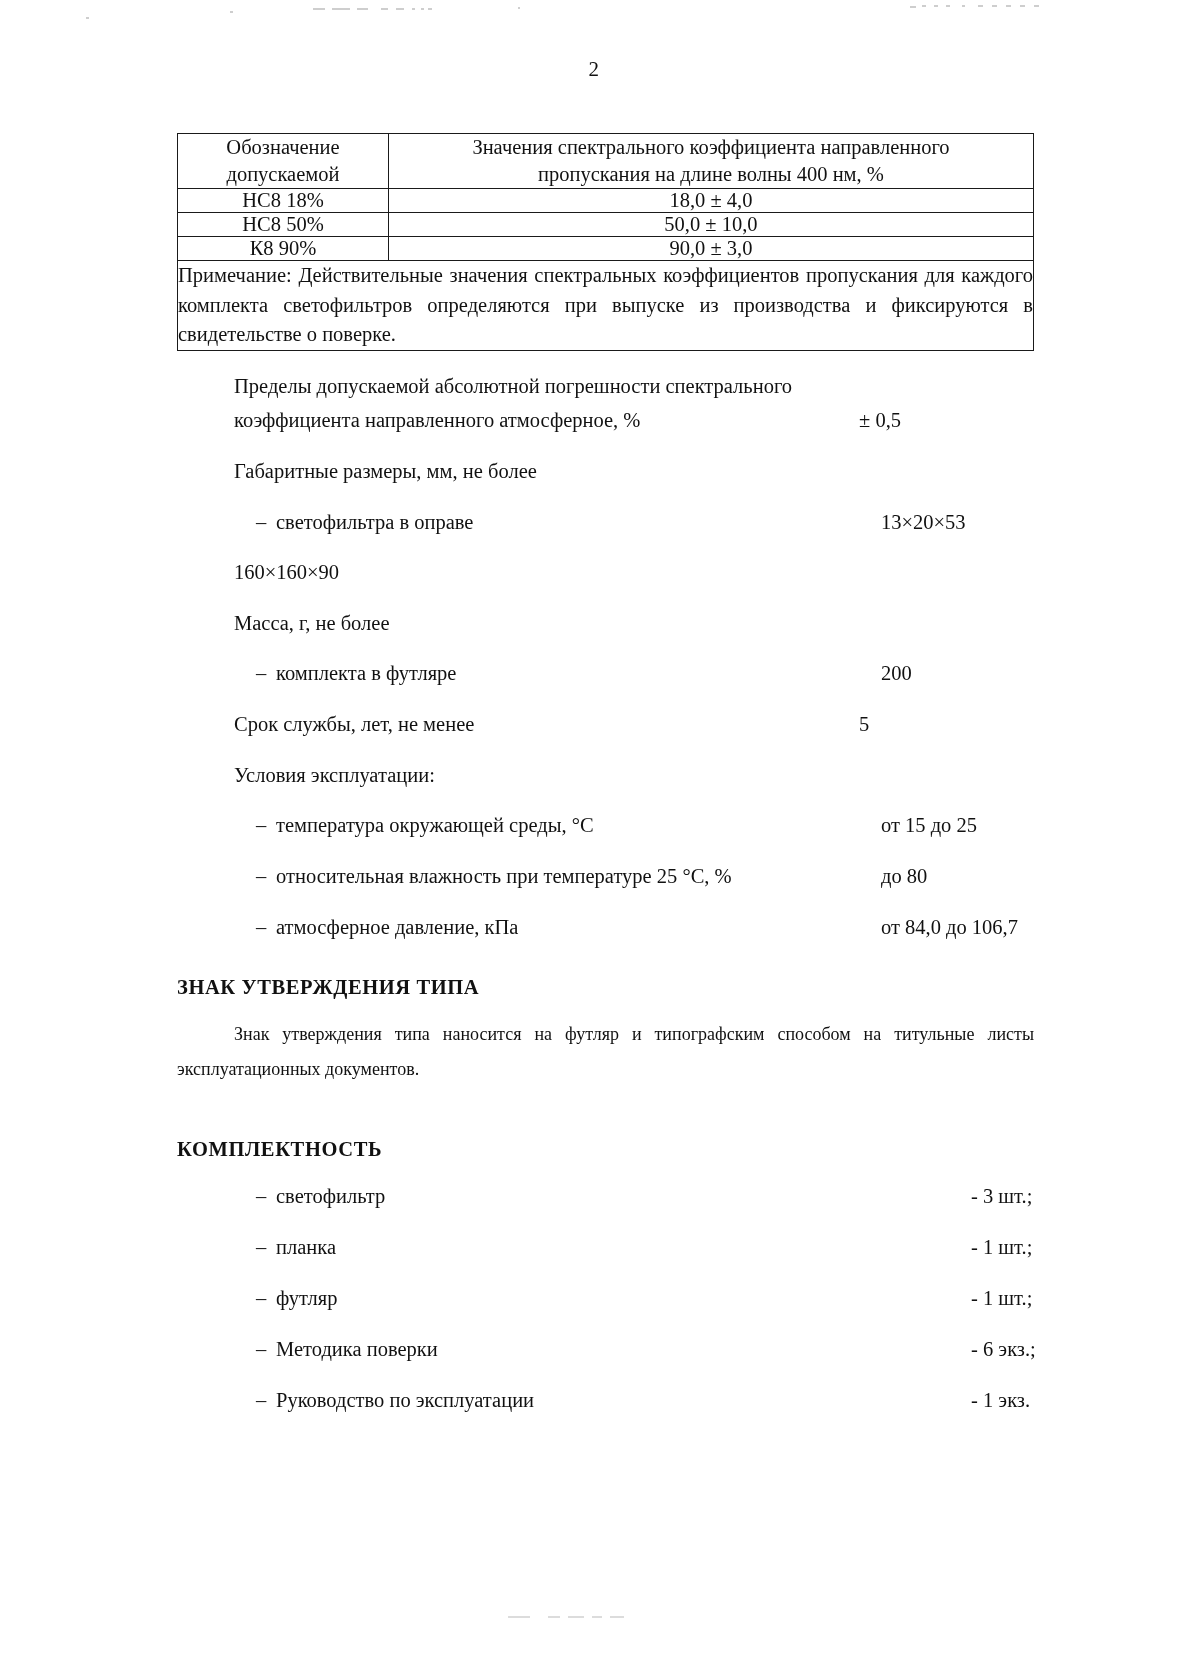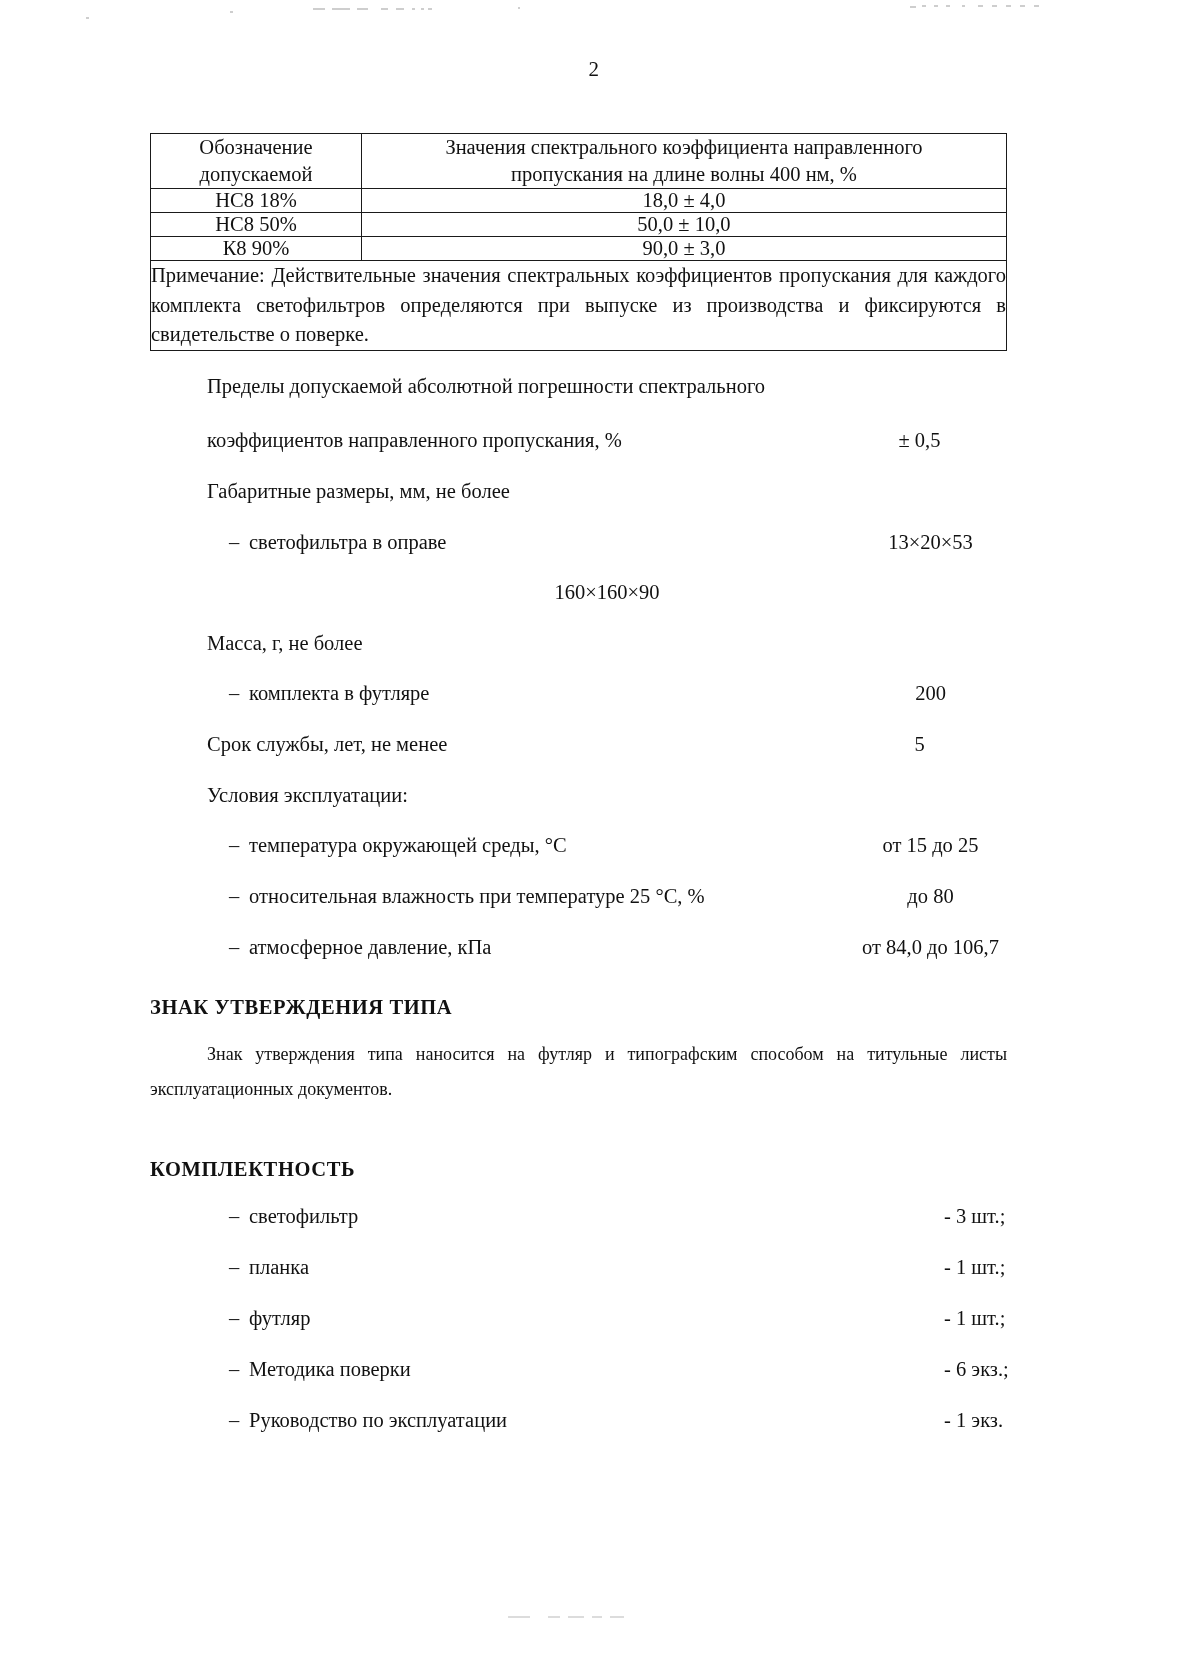--- a/index.html
+++ b/index.html
@@ -42,21 +42,21 @@
     width: 1188px;
     text-align: center;
     font-size: 21px;
     letter-spacing: 0.3px;
   }
 
   
   .content {
     position: absolute;
     top: 133px;
-    left: 150px;
+    left: 177px;
     width: 857px;
   }
 
   
   table.spec-table {
     width: 100%;
     border-collapse: collapse;
     table-layout: fixed;
   }
   table.spec-table td {
@@ -94,29 +94,28 @@
     margin-top: 22px;
     padding-left: 57px;
   }
   .prow {
     display: flex;
     align-items: baseline;
     font-size: 20.5px;
     line-height: 1.3;
     margin-bottom: 24px;
   }
-  .prow.tight { margin-bottom: 28px; }
+  .prow.tight { margin-bottom: 8px; }
   .prow .pname {
     flex: 0 0 625px;
     max-width: 625px;
   }
   .prow .pvalue {
     flex: 1 1 auto;
     white-space: nowrap;
-    text-align: center;
   }
   .dash { display: inline-block; width: 20px; }
   .indent { padding-left: 22px; }
 
   
   .section-heading {
     text-align: left;
     font-size: 20.5px;
     letter-spacing: 0.6px;
     margin: 34px 0 0 0;
@@ -229,21 +228,21 @@
   </table>
 
   <div class="params">
 
     <div class="prow tight">
       <span class="pname">Пределы допускаемой абсолютной погрешности спектрального</span>
       <span class="pvalue"></span>
     </div>
 
     <div class="prow">
-      <span class="pname">коэффициентов направленного пропускания, %</span>
+      <span class="pname">коэффициента направленного атмосферное, %</span>
       <span class="pvalue">± 0,5</span>
     </div>
 
     <div class="prow">
       <span class="pname">Габаритные размеры, мм, не более</span>
       <span class="pvalue"></span>
     </div>
 
     <div class="prow">
       <span class="pname indent"><span class="dash">–</span><span>светофильтра в оправе</span></span>

